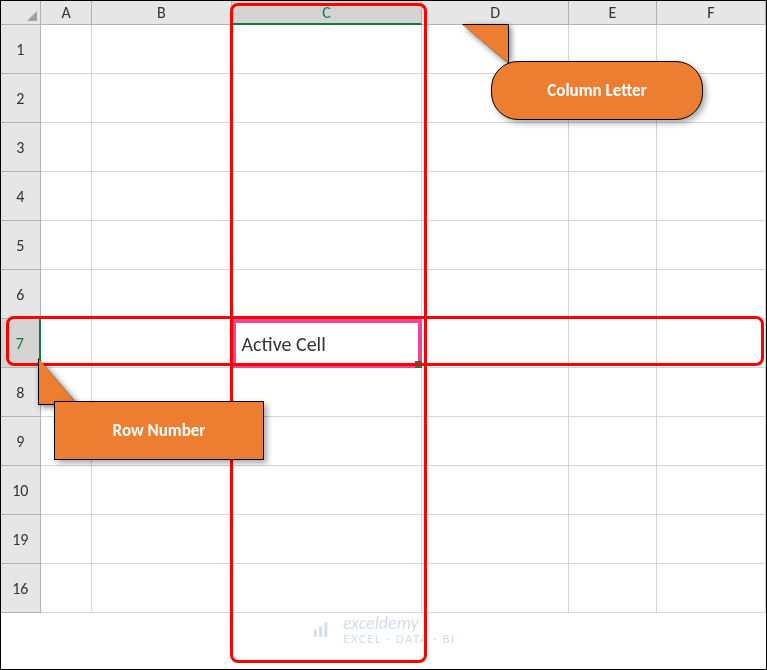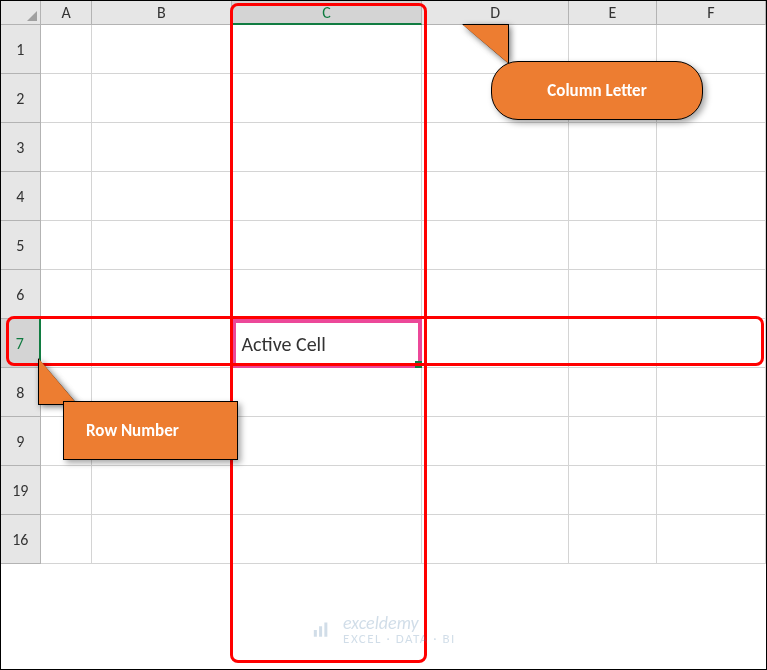--- a/index.html
+++ b/index.html
@@ -134,24 +134,24 @@
     box-shadow: 3px 3px 6px rgba(0,0,0,0.35);
   }
   .callout-col {
     left: 490px;
     top: 60px;
     width: 212px;
     text-align: center;
     border-radius: 27px;
   }
   .callout-row {
-    left: 62px;
+    left: 53px;
     top: 400px;
-    width: 175px;
-    text-align: left;
+    width: 210px;
+    text-align: center;
   }
   
   .arrow {
     position: absolute;
     width: 0;
     height: 0;
     filter: drop-shadow(2px 2px 3px rgba(0,0,0,0.3));
   }
   .arrow-col {
     left: 462px;
@@ -287,20 +287,29 @@
         <div class="row-header">8</div>
         <div class="cell col-A"></div>
         <div class="cell col-B"></div>
         <div class="cell col-C"></div>
         <div class="cell col-D"></div>
         <div class="cell col-E"></div>
         <div class="cell col-F"></div>
       </div>
       <div class="row">
         <div class="row-header">9</div>
+        <div class="cell col-A"></div>
+        <div class="cell col-B"></div>
+        <div class="cell col-C"></div>
+        <div class="cell col-D"></div>
+        <div class="cell col-E"></div>
+        <div class="cell col-F"></div>
+      </div>
+      <div class="row">
+        <div class="row-header">10</div>
         <div class="cell col-A"></div>
         <div class="cell col-B"></div>
         <div class="cell col-C"></div>
         <div class="cell col-D"></div>
         <div class="cell col-E"></div>
         <div class="cell col-F"></div>
       </div>
       <div class="row">
         <div class="row-header">19</div>
         <div class="cell col-A"></div>

